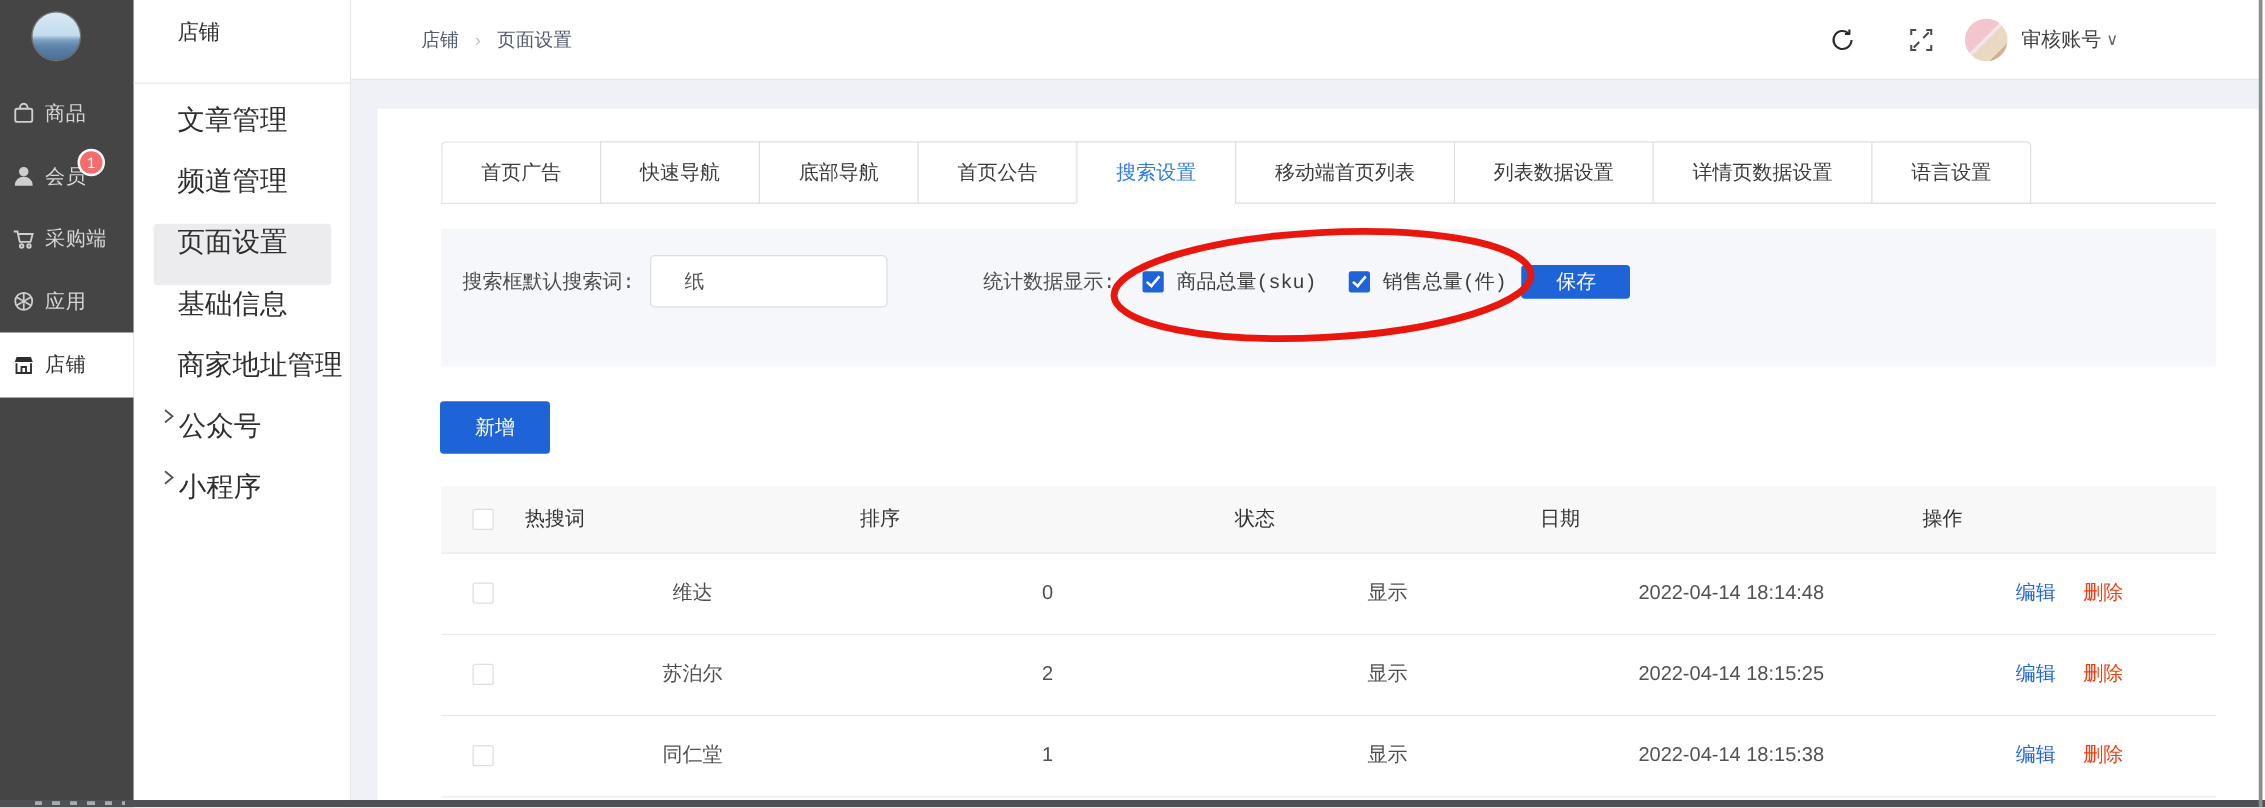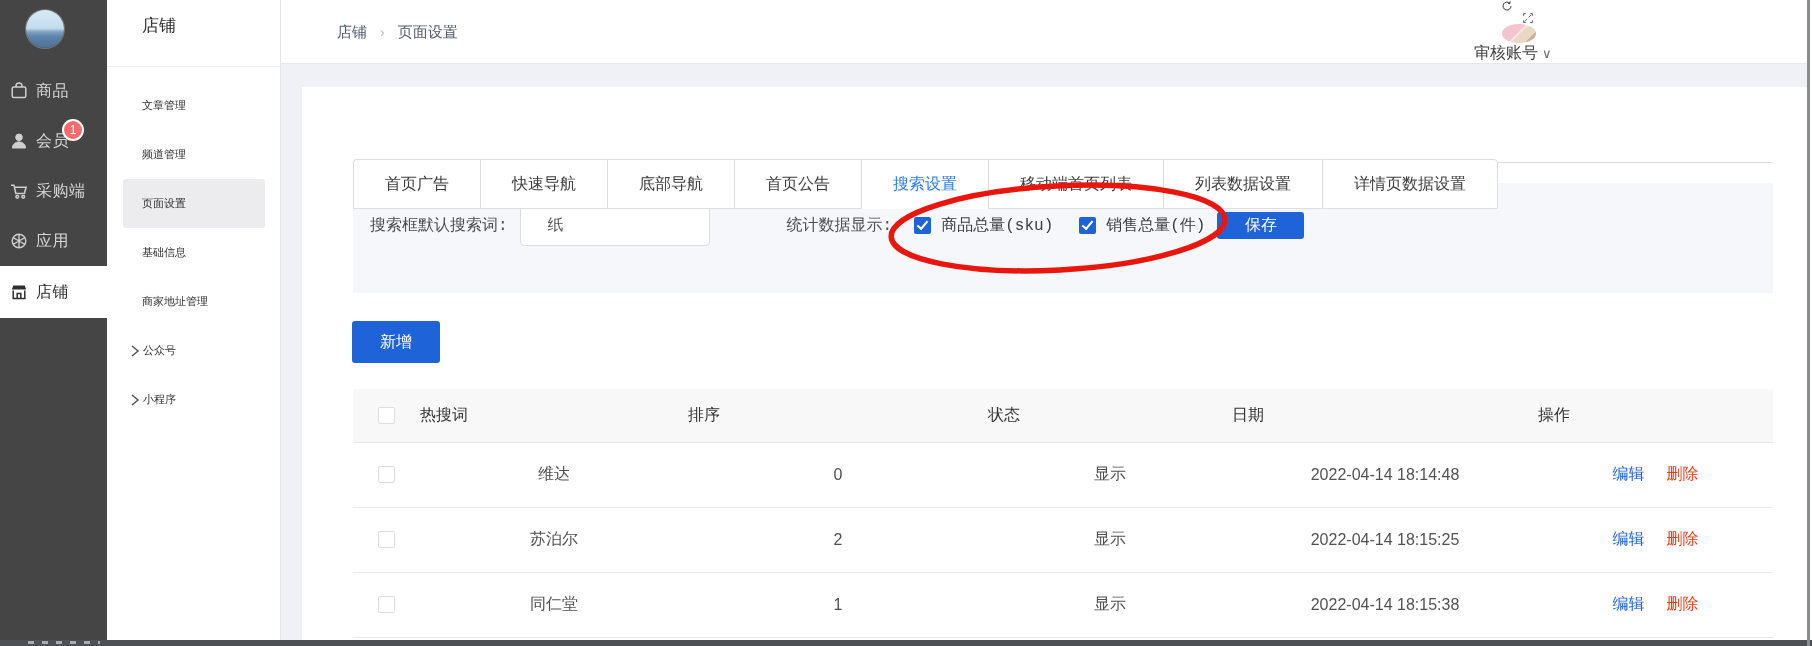--- a/index.html
+++ b/index.html
@@ -34,46 +34,46 @@
   .side-item.active svg{stroke:#2e2e2e;}
   .side-item.active .fillpart{fill:#2e2e2e;}
   .badge{position:absolute;left:62px;top:3px;min-width:22px;height:22px;border-radius:11px;
     background:var(--badge);border:2px solid #fff;color:#fff;font-size:12px;
     display:flex;align-items:center;justify-content:center;}
 
   
   .sub-sidebar{position:absolute;left:107px;top:0;width:174px;height:646px;background:#fff;border-right:1px solid #e4e7ea;}
   .sub-title{height:67px;padding:14px 0 0 35px;font-size:17px;color:#2d2d2d;border-bottom:1px solid #ececec;}
   .sub-menu{margin-top:14px;}
-  .sub-item{height:49px;display:flex;align-items:center;padding-left:35px;font-size:11px;color:#2f2f2f;cursor:pointer;}
+  .sub-item{height:49px;display:flex;padding-left:35px;font-size:22px;color:#2f2f2f;cursor:pointer;}
   .sub-item.active{margin:0 15px 0 16px;padding-left:19px;background:#ececee;border-radius:3px;}
   .sub-item.expand{padding-left:21px;}
   .sub-item .chev{width:14px;height:14px;margin-right:1px;flex:0 0 auto;}
 
   
   .topbar{position:absolute;left:281px;top:0;width:1526px;height:64px;background:#fff;border-bottom:1px solid #e8e8e8;}
   .breadcrumb{position:absolute;left:56px;top:0;height:64px;display:flex;align-items:center;gap:13px;font-size:15px;color:#515a6e;}
   .breadcrumb .sep{color:#b8bcc4;font-size:14px;}
-  .topbar-controls{position:absolute;left:1182px;top:0;height:64px;display:flex;align-items:center;flex-direction:column;}
+  .topbar-controls{position:absolute;left:1182px;top:0;height:64px;display:flex;align-items:center;}
   .tb-icon{width:22px;height:22px;cursor:pointer;}
   .tb-avatar{width:34px;height:34px;border-radius:50%;margin-left:24px;cursor:pointer;
     background:linear-gradient(135deg,#f2c6ce 0 46%,#f6e3e6 46% 52%,#e9d9c2 52% 78%,#cdb391 78%);}
   .tb-user{display:flex;align-items:center;margin-left:11px;font-size:16px;color:#3f3f3f;cursor:pointer;}
   .tb-user .caret{margin-left:4px;font-size:13px;color:#666;}
 
   
   .page-bg{position:absolute;left:281px;top:64px;width:1526px;height:582px;background:var(--page-bg);}
   .card{position:absolute;left:302px;top:87px;width:1505px;height:559px;background:#fff;}
 
   
   .tabs{position:absolute;left:51px;top:26px;width:1420px;height:50px;}
   .tabs .underline{position:absolute;left:0;bottom:0;width:100%;height:1px;background:var(--border);}
   .tab-row{position:relative;display:flex;height:50px;z-index:1;}
   .tab{height:50px;padding:0 31px;display:flex;align-items:center;background:#fff;
-    border:1px solid var(--border);border-right:none;font-size:16px;color:#3c3c3c;cursor:pointer;white-space:nowrap;margin-top:46px;}
+    border:1px solid var(--border);border-right:none;font-size:16px;color:#3c3c3c;cursor:pointer;white-space:nowrap;}
   .tab:first-child{border-radius:4px 0 0 0;}
   .tab:last-child{border-right:1px solid var(--border);border-radius:0 4px 0 0;}
   .tab.active{color:var(--accent-tab);border-bottom-color:#fff;}
 
   
   .panel{position:absolute;left:51px;top:96px;width:1420px;height:110px;background:var(--panel-bg);
     display:flex;align-items:center;padding:0 0 26px 17px;font-family:Liberation Mono, monospace;}
   .panel .flabel{font-size:16px;color:#4e4e4e;white-space:nowrap;}
   .keyword-input{width:190px;height:42px;margin-left:12px;border:1px solid var(--border);border-radius:4px;
     background:#fff;padding-left:27px;font-size:16px;color:#555;outline:none;font-family:inherit;}
@@ -222,20 +222,21 @@
       <div class="underline"></div>
       <div class="tab-row">
         <div class="tab">首页广告</div>
         <div class="tab">快速导航</div>
         <div class="tab">底部导航</div>
         <div class="tab">首页公告</div>
         <div class="tab active">搜索设置</div>
         <div class="tab">移动端首页列表</div>
         <div class="tab">列表数据设置</div>
         <div class="tab">详情页数据设置</div>
+        <div class="tab">语言设置</div>
       </div>
     </div>
 
     <div class="panel">
       <span class="flabel">搜索框默认搜索词:</span>
       <input class="keyword-input" value="纸" style="">
       <span class="flabel stats-label">统计数据显示:</span>
       <div class="opt">
         <span class="cbx"></span>
         <span class="olabel">商品总量(sku)</span>

